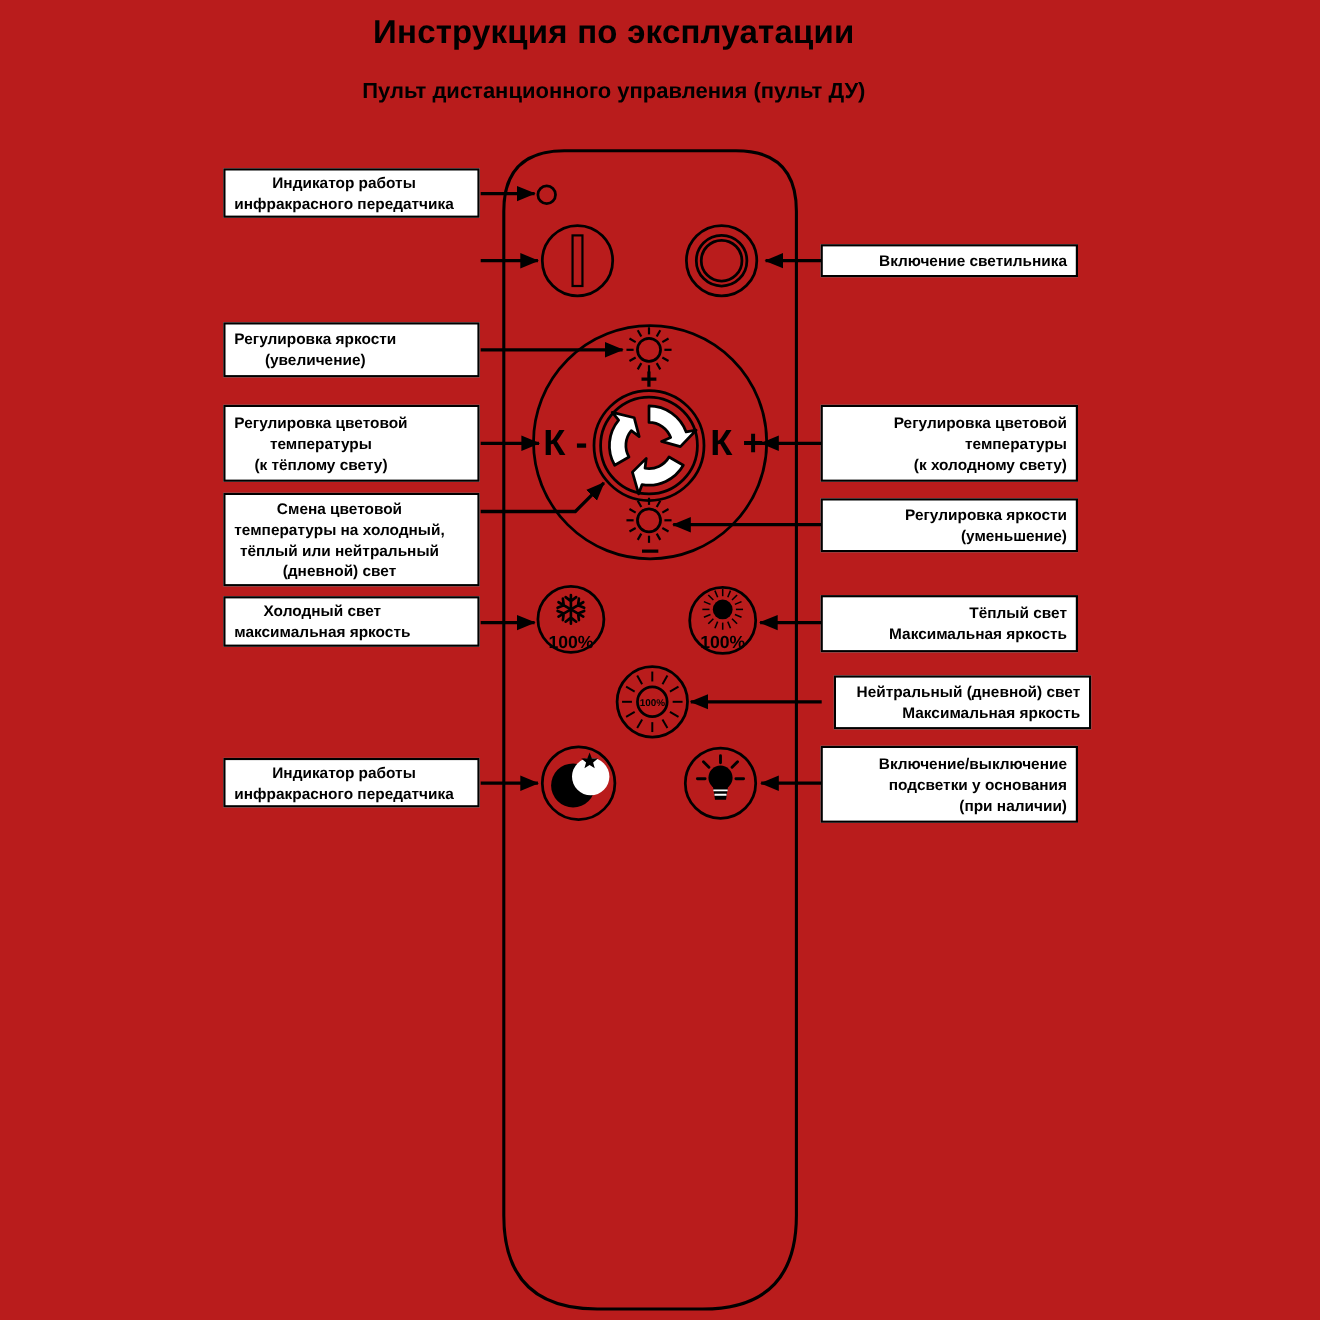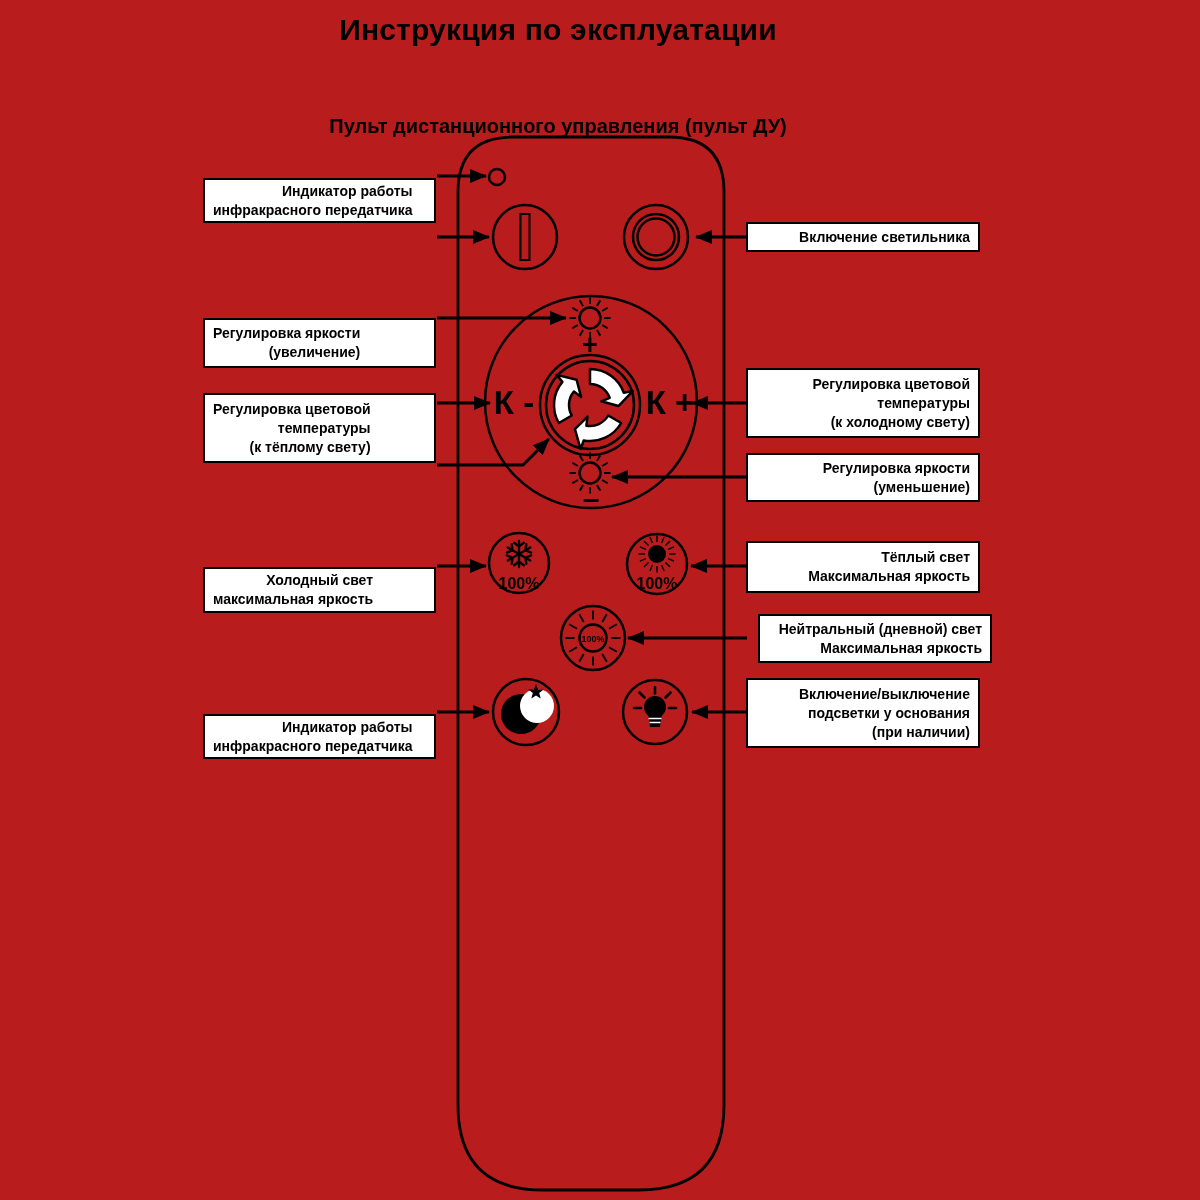--- a/index.html
+++ b/index.html
@@ -1,45 +1,49 @@
 <!DOCTYPE html>
 <html><head>
 <meta charset="utf-8">
 <style>
   html,body { margin:0; padding:0; background:#ffffff; }
   body { width:1200px; height:1200px; font-family:"Liberation Sans", sans-serif; color:#000; }
   .page { position:relative; width:1200px; height:1200px; background:#b91c1c; overflow:hidden; }
   .title { position:absolute; top:13px; left:0; width:1116px; text-align:center;
            font-size:30px; font-weight:bold; letter-spacing:0.2px; }
   .subtitle { position:absolute; top:72px; left:0; width:1116px; text-align:center;
-              font-size:20px; font-weight:bold;margin-top:43px; }
+              font-size:20px; font-weight:bold; }
   .callout { position:absolute; border:2.5px solid #000; background:#fff; box-sizing:border-box;
              display:flex; align-items:center; font-size:14px; font-weight:bold;
              line-height:19px; white-space:pre-line; }
-  .callout.left  { padding:2px 5px 2px 8px; text-align:right;  justify-content:flex-start;margin-top:25px; }
+  .callout.left  { padding:2px 5px 2px 8px; text-align:center;  justify-content:flex-start; }
   .callout.right { padding:2px 8px 2px 5px; text-align:right; justify-content:flex-end; }
   svg.overlay { position:absolute; top:0; left:0; }
   .stroke { stroke:#000; fill:none; }
   .txt { fill:#000; font-family:"Liberation Sans", sans-serif; font-weight:bold; }
 </style>
 </head>
 <body>
 
 <div class="page">
 
   <div class="title">Инструкция по эксплуатации</div>
   <div class="subtitle">Пульт дистанционного управления (пульт ДУ)</div>
 
   <div class="callout left" style="left:203px; top:153px; width:233px; height:45px;">Индикатор работы
 инфракрасного передатчика</div>
   <div class="callout left" style="left:203px; top:293px; width:233px; height:50px;">Регулировка яркости
 (увеличение)</div>
   <div class="callout left" style="left:203px; top:368px; width:233px; height:70px;">Регулировка цветовой
 температуры
 (к тёплому свету)</div>
+  <div class="callout left" style="left:203px; top:448px; width:233px; height:85px;">Смена цветовой
+температуры на холодный,
+тёплый или нейтральный
+(дневной) свет</div>
   <div class="callout left" style="left:203px; top:542px; width:233px; height:46px;">Холодный свет
 максимальная яркость</div>
   <div class="callout left" style="left:203px; top:689px; width:233px; height:45px;">Индикатор работы
 инфракрасного передатчика</div>
 
   <div class="callout right" style="left:746px; top:222px; width:234px; height:30px;">Включение светильника</div>
   <div class="callout right" style="left:746px; top:368px; width:234px; height:70px;">Регулировка цветовой
 температуры
 (к холодному свету)</div>
   <div class="callout right" style="left:746px; top:453px; width:234px; height:49px;">Регулировка яркости

